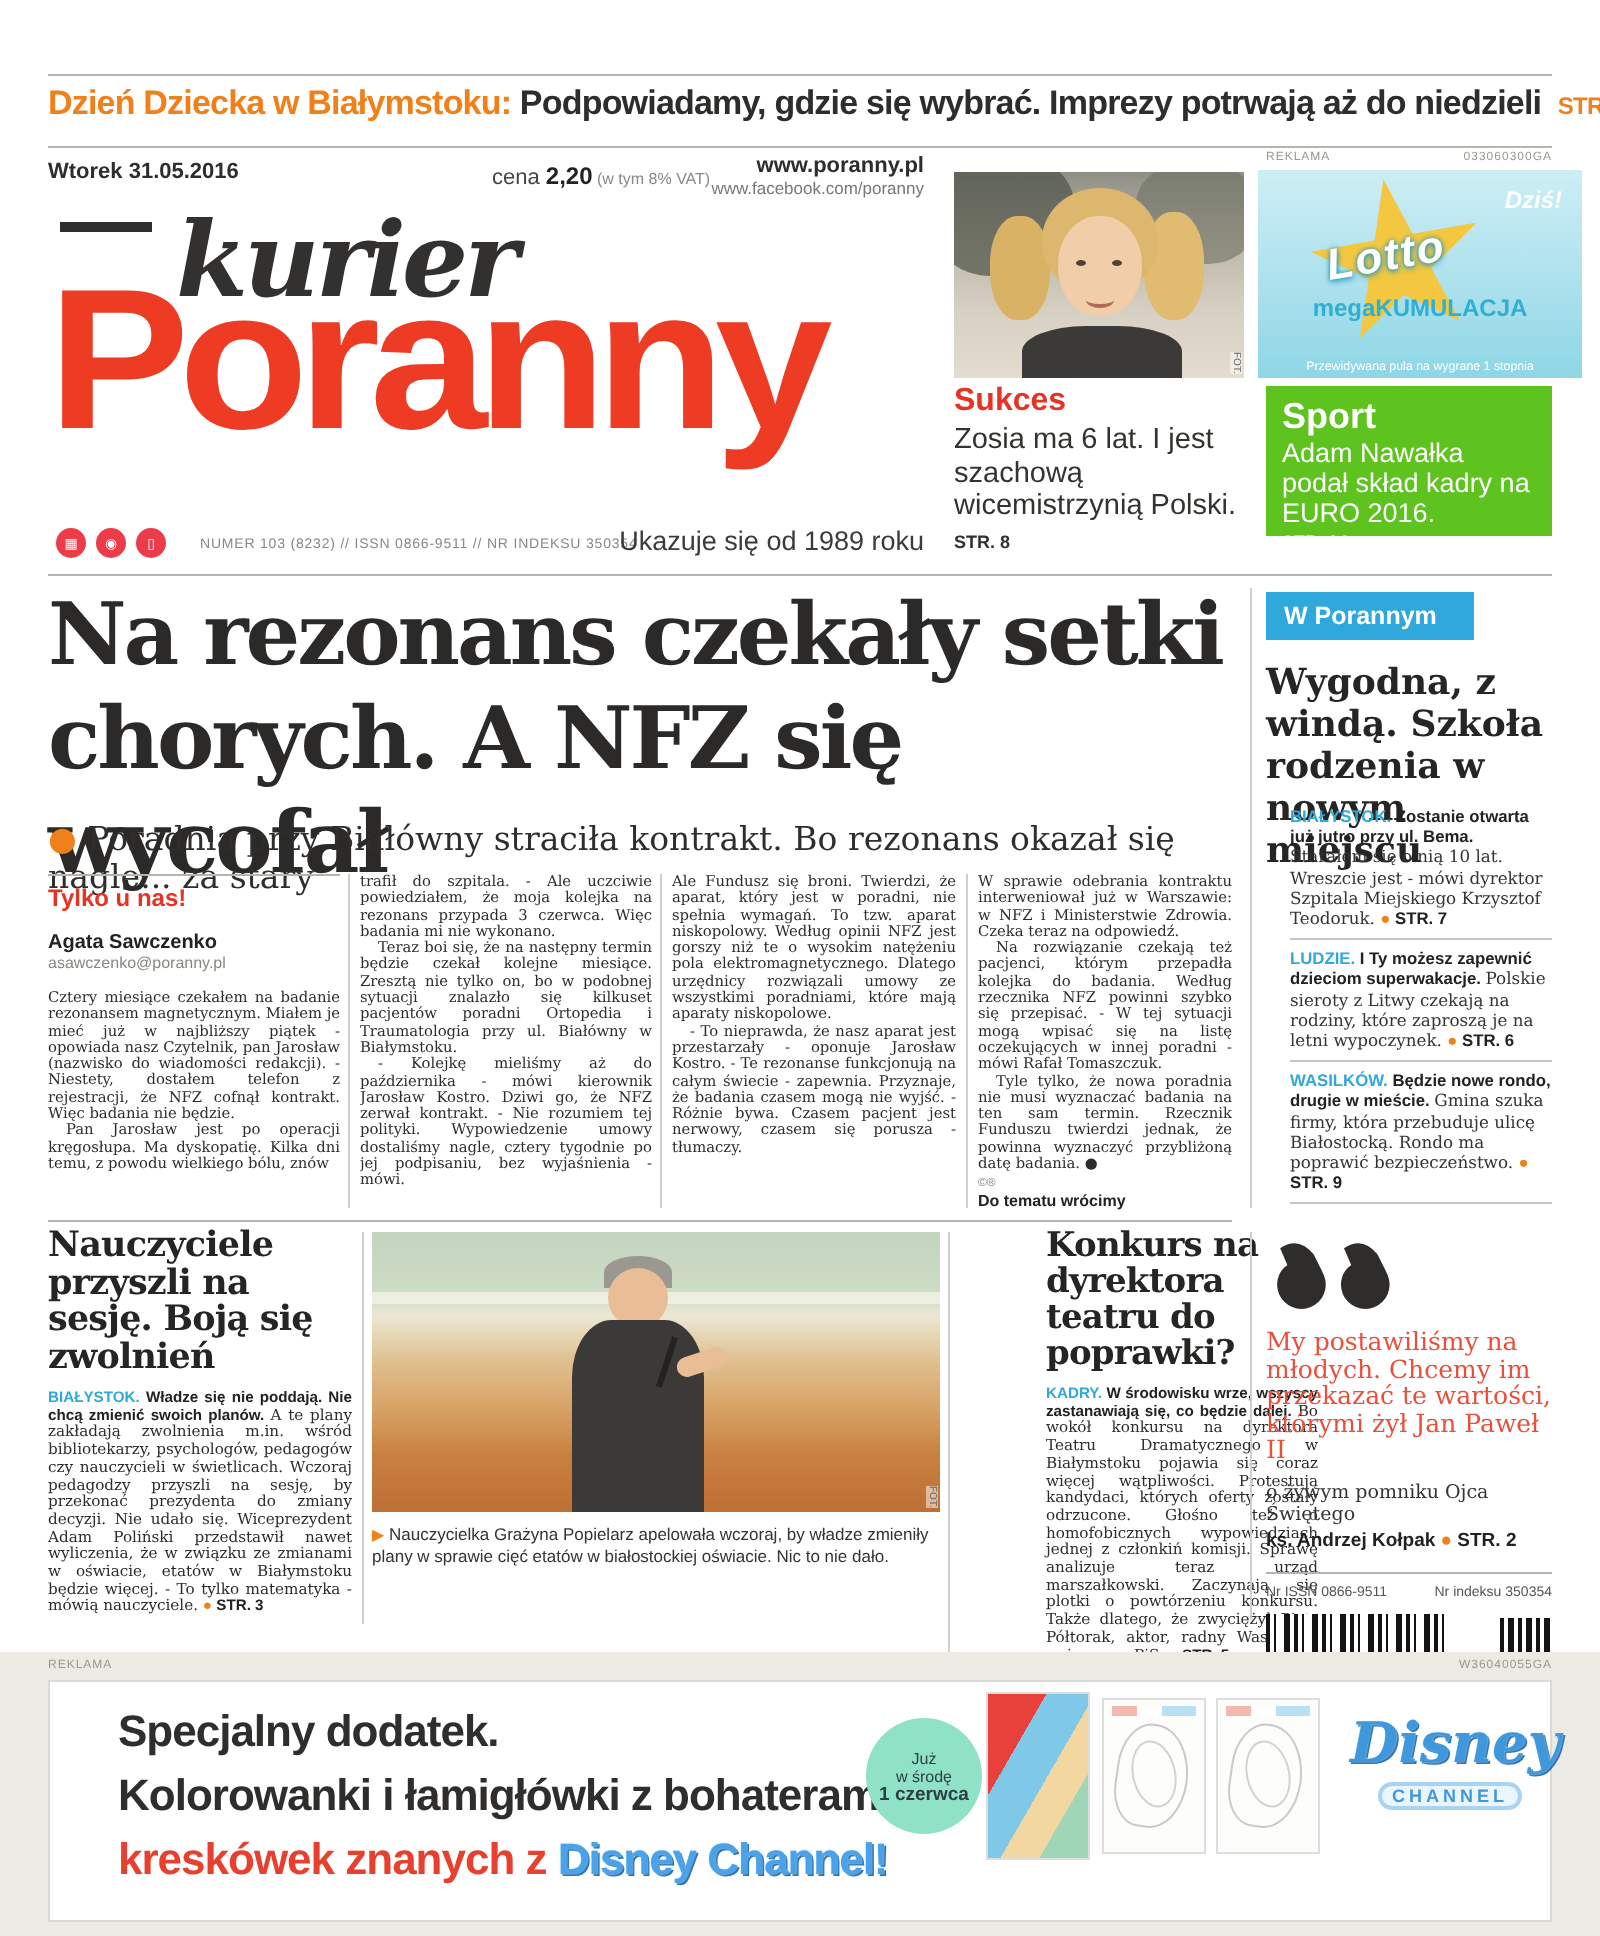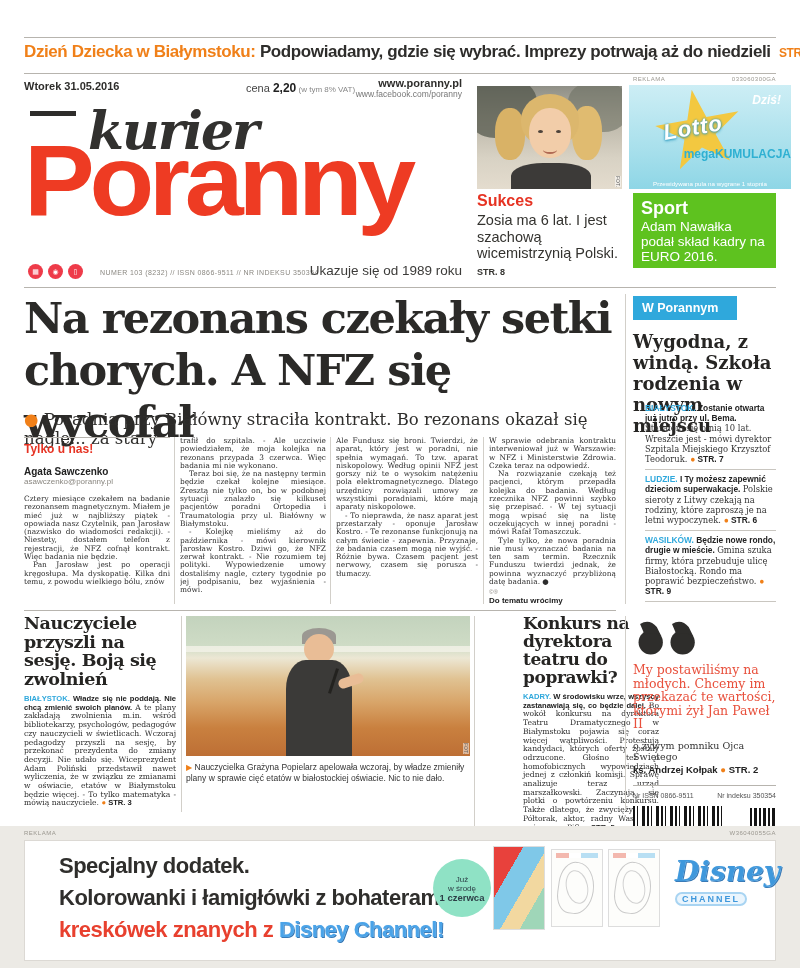--- a/index.html
+++ b/index.html
@@ -51,21 +51,21 @@
   .vcredit{position:absolute;right:1px;bottom:2px;writing-mode:vertical-rl;font-size:5px;color:#666;background:rgba(255,255,255,.5);}
 
   
   .lotto{left:629px;top:85px;width:162px;height:104px;overflow:hidden;
          background:linear-gradient(180deg,#cdeef5 0,#a9e0ec 60%,#8ed6e6 100%);}
   .lotto .star{position:absolute;left:26px;top:4px;width:88px;height:84px;background:#f3c840;transform:rotate(-10deg);
     clip-path:polygon(50% 0%,61% 35%,98% 35%,68% 57%,79% 91%,50% 70%,21% 91%,32% 57%,2% 35%,39% 35%);}
   .lotto .dzis{position:absolute;right:10px;top:8px;color:#fff;font-weight:bold;font-size:12px;font-style:italic;}
   .lotto .brand{position:absolute;left:34px;top:30px;color:#fff;font-weight:bold;font-style:italic;font-size:22px;
     letter-spacing:1px;transform:rotate(-10deg);text-shadow:0 1px 3px rgba(35,150,190,.95),0 0 2px #2f9fc0;}
-  .lotto .mega{position:absolute;left:0;top:62px;width:100%;text-align:right;color:#2fb0d2;font-weight:bold;font-size:12px;}
+  .lotto .mega{position:absolute;left:0;top:62px;width:100%;text-align:center;color:#2fb0d2;font-weight:bold;font-size:12px;}
   .lotto .amount{position:absolute;left:0;top:74px;width:100%;text-align:center;color:#f6ee8a;font-weight:bold;
     font-size:20px;letter-spacing:1px;text-shadow:0 1px 1px rgba(120,160,60,.4);}
   .lotto .note{position:absolute;left:0;top:95px;width:100%;text-align:center;color:#fff;font-size:6.2px;}
 
   
   .sport{left:633px;top:193px;width:143px;height:75px;background:#5ec21f;color:#fff;padding:6px 8px;box-sizing:border-box;}
   .sport .lbl{font-weight:bold;font-size:18px;line-height:18px;}
   .sport .txt{font-size:13.5px;line-height:15px;margin-top:2px;}
   .sport .pg{font-weight:bold;font-size:9px;margin-top:2px;}
 
@@ -150,21 +150,21 @@
   .badge{position:absolute;left:408px;top:18px;width:58px;height:58px;border-radius:50%;background:#8fe2c5;
          display:flex;flex-direction:column;align-items:center;justify-content:center;color:#2c3e46;
          font-size:8px;line-height:9px;}
   .badge b{font-size:9.5px;}
   .cover{position:absolute;left:468px;top:5px;width:50px;height:82px;border:1px solid #ddd;
      background:linear-gradient(120deg,#e8413c 0 30%,#7fc8e8 30% 55%,#f2d8a0 55% 75%,#9fd6b8 75%);}
   .colpage{position:absolute;top:8px;width:50px;height:76px;background:#fdfdfb;border:1px solid #ddd;overflow:hidden;}
   .colpage .sq1{position:absolute;left:6px;top:12px;width:34px;height:50px;border:1px solid #c9c9c9;border-radius:45% 55% 50% 40%;transform:rotate(8deg);}
   .colpage .sq2{position:absolute;left:14px;top:20px;width:20px;height:32px;border:1px solid #d2d2d2;border-radius:50%;transform:rotate(-12deg);}
   .colpage .hd{position:absolute;left:4px;top:3px;width:42px;height:5px;background:linear-gradient(90deg,#f3b8ae 0 30%,#fff 30% 60%,#b8dff3 60%);}
-  .disney{position:absolute;left:650px;top:14px;width:100px;text-align:left;}
+  .disney{position:absolute;left:650px;top:14px;width:100px;text-align:center;}
   .disney .d{font-family:"DejaVu Serif",serif;font-style:italic;font-weight:bold;font-size:28px;color:#3f98dc;
      text-shadow:0 0 1px #d6ebfa,1px 1px 0 #2a6fb0;}
   .disney .c{display:inline-block;margin-top:-4px;font-weight:bold;font-size:9px;letter-spacing:2px;color:#3f98dc;
      border:2px solid #a8d4f2;border-radius:8px;padding:0 5px;background:#eaf5fd;}
 </style>
 </head>
 <body>
 
 <div id="page">
 

